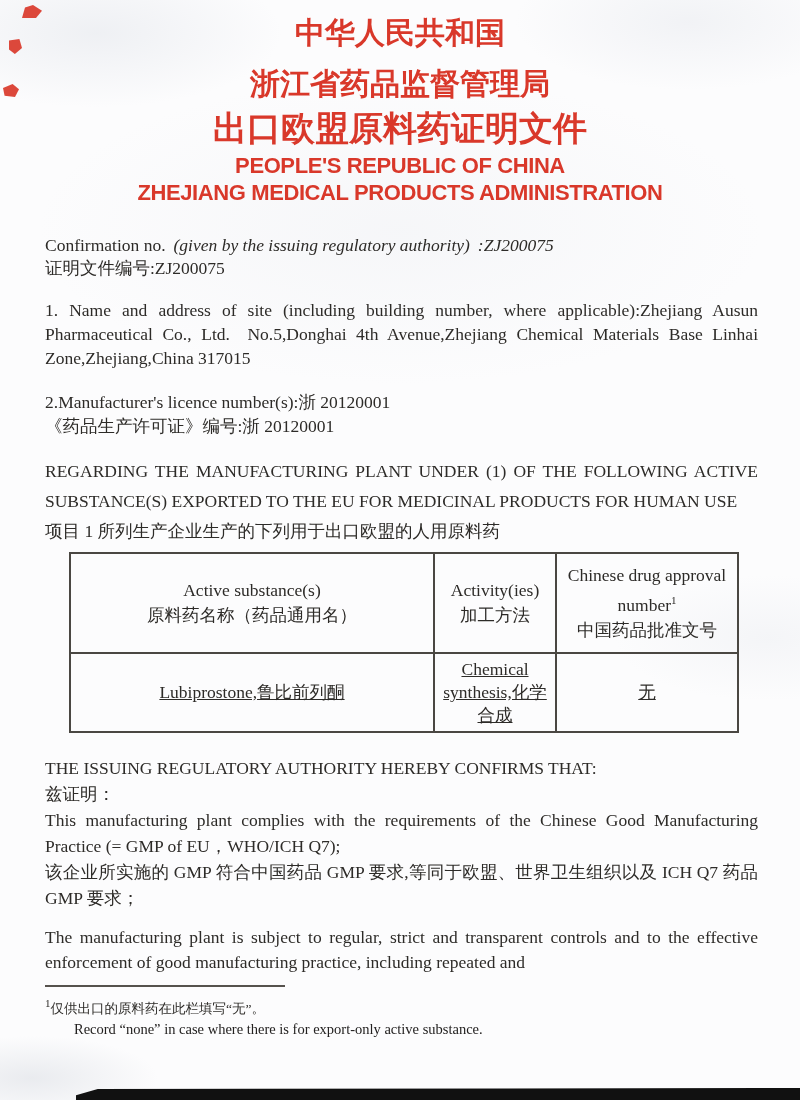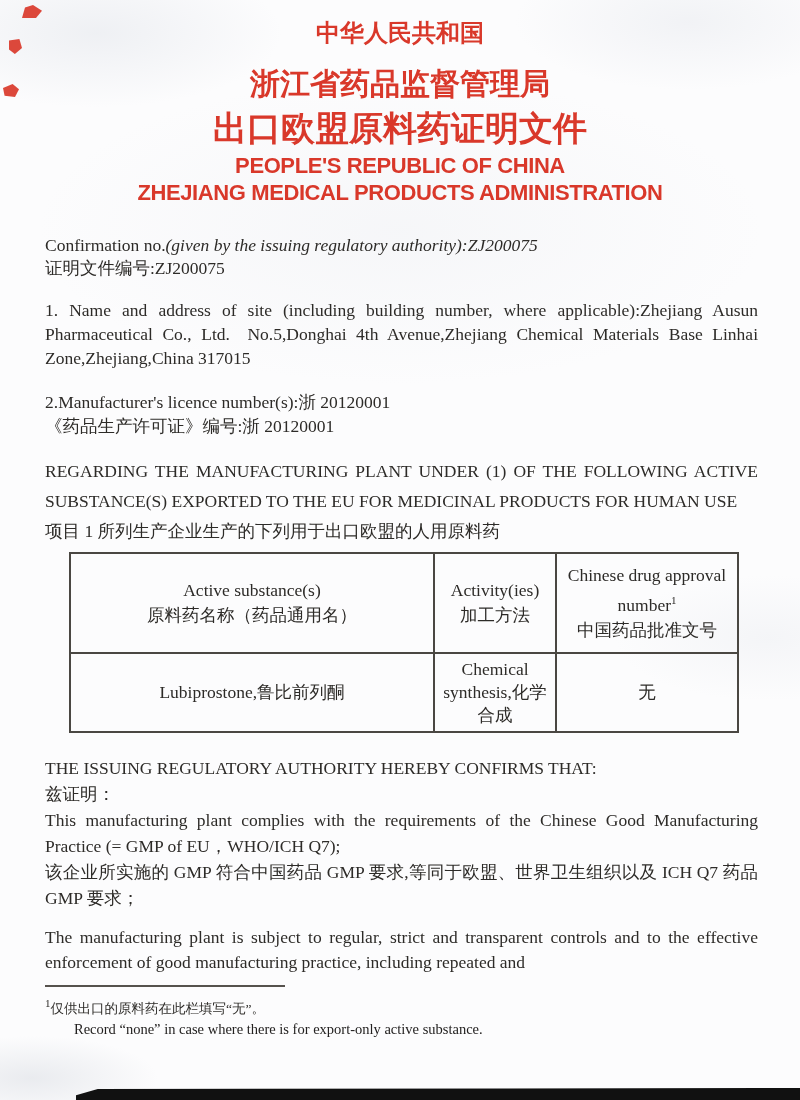--- a/index.html
+++ b/index.html
@@ -18,46 +18,46 @@
       radial-gradient(ellipse 520px 220px at 50% 21%, rgba(208,213,222,.14), transparent 70%),
       radial-gradient(ellipse 220px 90px at 96% 58%, rgba(203,209,218,.16), transparent 70%),
       radial-gradient(ellipse 180px 60px at 4% 98%, rgba(190,196,206,.30), transparent 70%),
       #fcfcfd;
     font-family:"Liberation Serif", serif;
     color:var(--ink);
   }
   
   header{padding-top:12px;text-align:center;color:var(--accent);}
   .cn-title{font-weight:bold;}
-  .cn1{font-size:24px;line-height:42px;}
+  .cn1{font-size:30px;line-height:42px;}
   .cn2{font-size:30px;line-height:44px;margin-top:8px;}
   .cn3{font-size:34px;line-height:46px;}
   .en-red{font-family:"Liberation Sans", sans-serif;font-weight:bold;letter-spacing:-0.4px;}
   .en1{font-size:22px;line-height:27px;}
   .en2{font-size:22px;line-height:27px;}
   .en3{font-size:23px;line-height:27px;}
   
   .content{margin:0 42px 0 45px;font-size:17.5px;}
   .content p{margin:0;line-height:30px;}
   .just{text-align:justify;}
-  .it{font-style:italic;}
+  .it{font-style:italic;margin-left:8px;}
   .conf{margin-top:28px;}
   .conf p{line-height:23px;}
   .site{margin-top:18px;}
   .site p{line-height:24px;}
   .licence{margin-top:20px;}
   .licence p{line-height:24px;}
   .regarding{margin-top:18px;}
   
   table{margin:6px 0 0 24px;border-collapse:collapse;width:668px;
         border:2px solid var(--line);table-layout:fixed;}
   th,td{border:2px solid var(--line);text-align:center;font-weight:normal;
         vertical-align:middle;font-size:17.5px;}
   th{padding:9px 6px;line-height:25px;}
-  td{padding:4px 8px;line-height:23px;height:66px;}
+  td{padding:4px 8px;line-height:23px;height:66px;text-decoration:underline;}
   sup{font-size:11px;}
   
   .confirms{margin-top:22px;}
   .confirms p{line-height:26px;}
   .controls{margin-top:14px;}
   .controls p{line-height:25px;}
   
   .fn-rule{margin:10px 0 0 45px;width:240px;border-top:2px solid #56524d;}
   .fn-cn{margin:7px 0 0 45px;font-size:13.5px;line-height:18px;}
   .fn-en{margin:3px 0 0 74px;font-size:14.5px;line-height:18px;color:#232120;}

